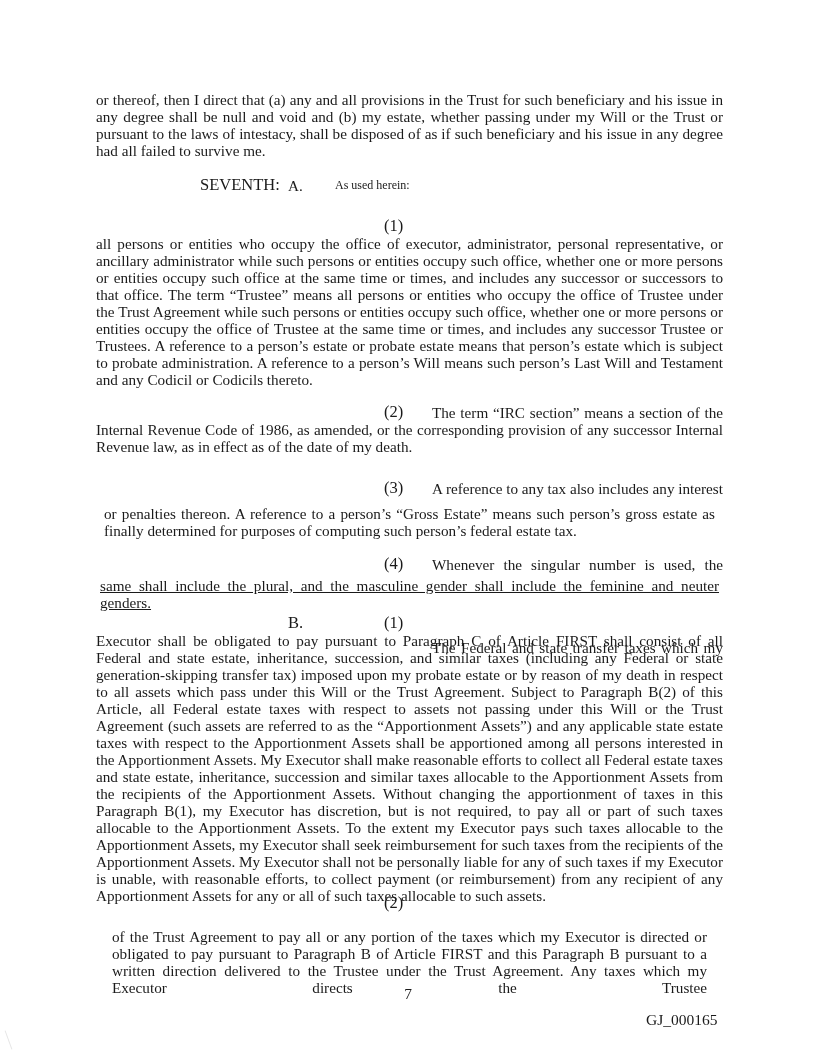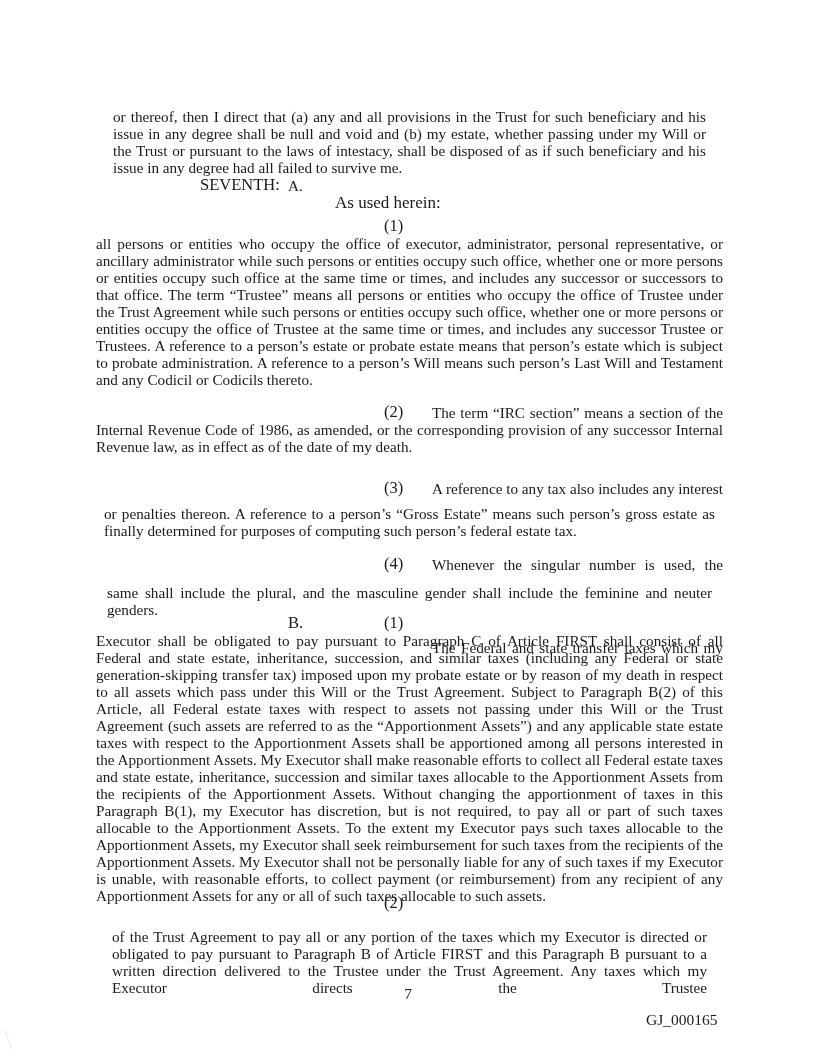--- a/index.html
+++ b/index.html
@@ -16,28 +16,28 @@
   .page-number { position: absolute; top: 985px; left: 0; width: 816px; text-align: center; font-size: 15.5px; }
   .bates { position: absolute; top: 1011px; left: 646px; font-size: 15.5px; }
   .scan-mark { position: absolute; left: 8px; top: 1030px; width: 1px; height: 20px; background: #e6e6e6; transform: rotate(-20deg); }
 </style>
 </head>
 <body>
 
 <div class="page">
 
   <div class="block body-text" style="top:91px; text-align-last: left;">
-    <p style="margin:17px;">or thereof, then I direct that (a) any and all provisions in the Trust for such beneficiary and his issue in any degree shall be null and void and (b) my estate, whether passing under my Will or the Trust or pursuant to the laws of intestacy, shall be disposed of as if such beneficiary and his issue in any degree had all failed to survive me.</p>
+    <p style="margin:0;">or thereof, then I direct that (a) any and all provisions in the Trust for such beneficiary and his issue in any degree shall be null and void and (b) my estate, whether passing under my Will or the Trust or pursuant to the laws of intestacy, shall be disposed of as if such beneficiary and his issue in any degree had all failed to survive me.</p>
   </div>
 
   <div class="block" style="top:176px;">
     <div class="lead" style="font-size:16.5px;">
       <span style="left:104px;">SEVENTH:</span>
       <span style="left:192px; font-size:15.2px; top:1px;">A.</span>
-      <span style="left:239px; font-size:17px; top:18px;font-family:Liberation Serif, serif;">As used herein:</span>
+      <span style="left:239px; font-size:12px; top:1px;font-family:Liberation Serif, serif;">As used herein:</span>
     </div>
   </div>
 
   <div class="block" style="top:218px;">
     <div class="lead">
       <span style="left:288px; font-size:16.5px; top:-1px;">(1)</span>
     </div>
     <p class="body-text" style="margin:0;">all persons or entities who occupy the office of executor, administrator, personal representative, or ancillary administrator while such persons or entities occupy such office, whether one or more persons or entities occupy such office at the same time or times, and includes any successor or successors to that office. The term “Trustee” means all persons or entities who occupy the office of Trustee under the Trust Agreement while such persons or entities occupy such office, whether one or more persons or entities occupy the office of Trustee at the same time or times, and includes any successor Trustee or Trustees. A reference to a person’s estate or probate estate means that person’s estate which is subject to probate administration. A reference to a person’s Will means such person’s Last Will and Testament and any Codicil or Codicils thereto.</p>
   </div>
 
@@ -55,21 +55,21 @@
       <span style="left:336px; width:291px; text-align:justify; text-align-last:justify;">A reference to any tax also includes any interest</span>
     </div>
     <p class="body-text" style="margin:8px;">or penalties thereon. A reference to a person’s “Gross Estate” means such person’s gross estate as finally determined for purposes of computing such person’s federal estate tax.</p>
   </div>
 
   <div class="block" style="top:556px;">
     <div class="lead">
       <span style="left:288px; font-size:16.5px; top:-1px;">(4)</span>
       <span style="left:336px; width:291px; text-align:justify; text-align-last:justify;">Whenever the singular number is used, the</span>
     </div>
-    <p class="body-text" style="margin:11px;">same shall include the plural, and the masculine gender shall include the feminine and neuter genders.</p>
+    <p class="body-text" style="margin:4px;text-decoration:underline;">same shall include the plural, and the masculine gender shall include the feminine and neuter genders.</p>
   </div>
 
   <div class="block" style="top:615px;">
     <div class="lead">
       <span style="left:192px; font-size:16.5px; top:-1px;">B.</span>
       <span style="left:288px; font-size:16.5px; top:-1px;">(1)</span>
       <span style="left:336px; width:291px; text-align:justify; text-align-last:justify;margin-top:24px;">The Federal and state transfer taxes which my</span>
     </div>
     <p class="body-text" style="margin:0;">Executor shall be obligated to pay pursuant to Paragraph C of Article FIRST shall consist of all Federal and state estate, inheritance, succession, and similar taxes (including any Federal or state generation-skipping transfer tax) imposed upon my probate estate or by reason of my death in respect to all assets which pass under this Will or the Trust Agreement. Subject to Paragraph B(2) of this Article, all Federal estate taxes with respect to assets not passing under this Will or the Trust Agreement (such assets are referred to as the “Apportionment Assets”) and any applicable state estate taxes with respect to the Apportionment Assets shall be apportioned among all persons interested in the Apportionment Assets. My Executor shall make reasonable efforts to collect all Federal estate taxes and state estate, inheritance, succession and similar taxes allocable to the Apportionment Assets from the recipients of the Apportionment Assets. Without changing the apportionment of taxes in this Paragraph B(1), my Executor has discretion, but is not required, to pay all or part of such taxes allocable to the Apportionment Assets.  To the extent my Executor pays such taxes allocable to the Apportionment Assets, my Executor shall seek reimbursement for such taxes from the recipients of the Apportionment Assets.  My Executor shall not be personally liable for any of such taxes if my Executor is unable, with reasonable efforts, to collect payment (or reimbursement) from any recipient of any Apportionment Assets for any or all of such taxes allocable to such assets.</p>
   </div>

